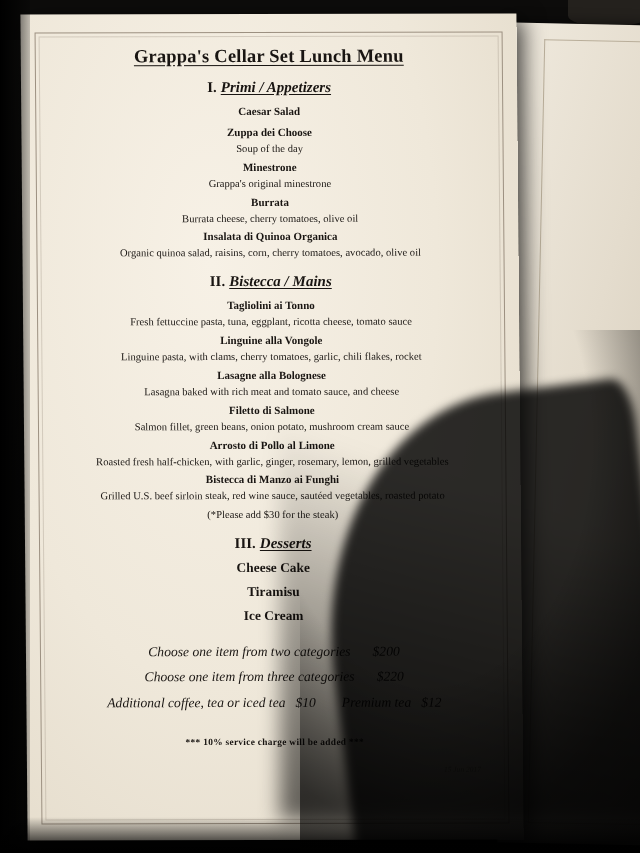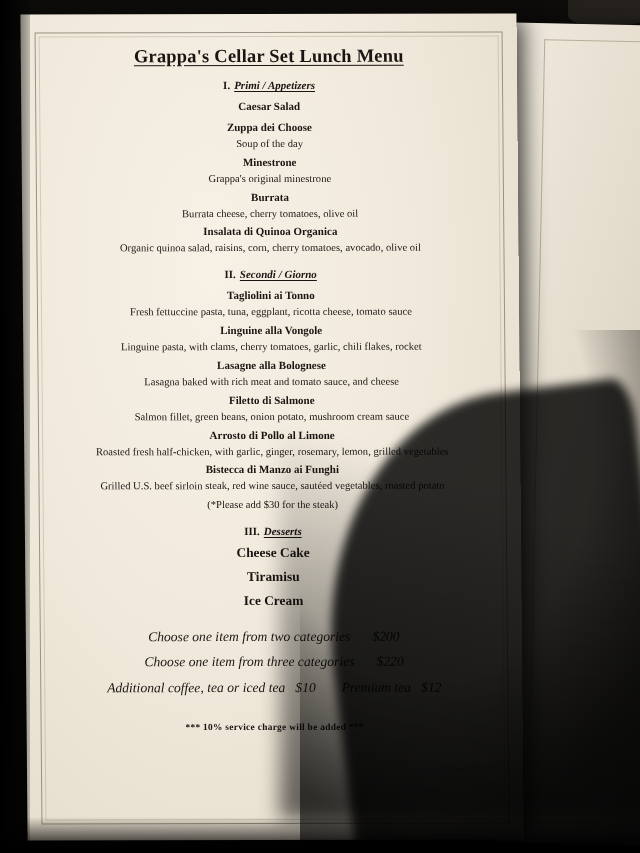--- a/index.html
+++ b/index.html
@@ -103,21 +103,21 @@
     font-weight: bold;
     letter-spacing: 0.2px;
     text-decoration: underline;
     text-underline-offset: 3px;
     margin-top: 6px;
     margin-bottom: 10px;
     white-space: nowrap;
   }
 
   .section-head {
-    font-size: 11px;
+    font-size: 15px;
     font-weight: bold;
     font-style: italic;
     margin: 12px 0 8px 0;
   }
   .section-head .numeral {
     font-style: normal;
     margin-right: 4px;
   }
   .section-head .sname {
     text-decoration: underline;
@@ -283,21 +283,21 @@
       <div class="item">
         <div class="item-name">Burrata</div>
         <div class="item-desc">Burrata cheese, cherry tomatoes, olive oil</div>
       </div>
       <div class="item">
         <div class="item-name">Insalata di Quinoa Organica</div>
         <div class="item-desc">Organic quinoa salad, raisins, corn, cherry tomatoes, avocado, olive oil</div>
       </div>
 
       <div class="section-head">
-        <span class="numeral">II.</span><span class="sname">Secondi / Giorno</span>
+        <span class="numeral">II.</span><span class="sname">Bistecca / Mains</span>
       </div>
 
       <div class="item">
         <div class="item-name">Tagliolini ai Tonno</div>
         <div class="item-desc">Fresh fettuccine pasta, tuna, eggplant, ricotta cheese, tomato sauce</div>
       </div>
       <div class="item">
         <div class="item-name">Linguine alla Vongole</div>
         <div class="item-desc">Linguine pasta, with clams, cherry tomatoes, garlic, chili flakes, rocket</div>
       </div>

